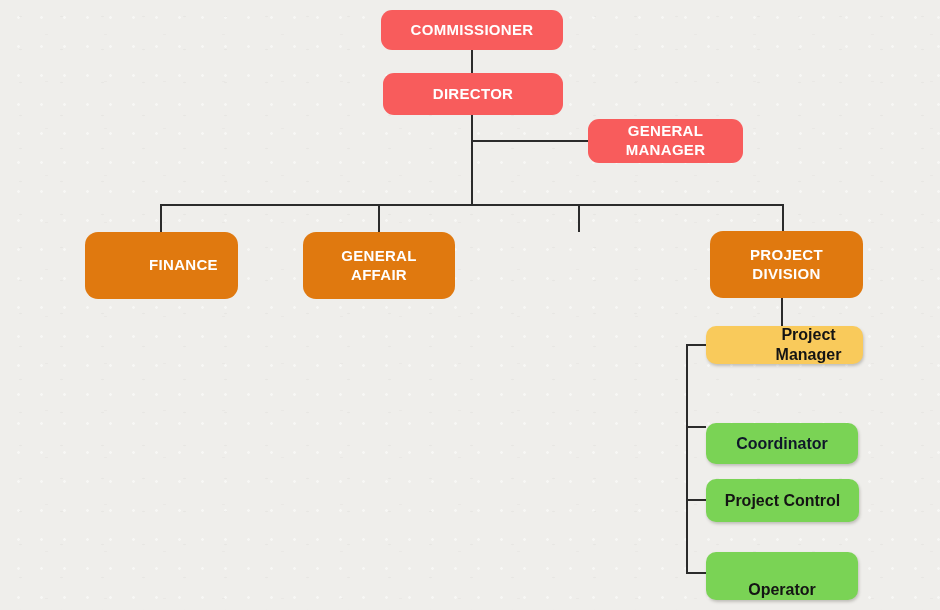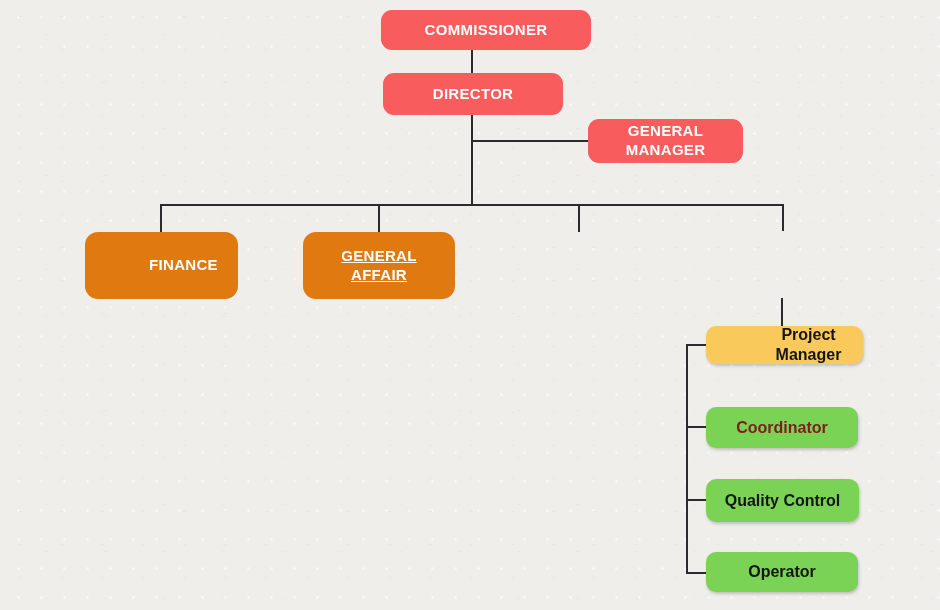--- a/index.html
+++ b/index.html
@@ -39,31 +39,31 @@
     font-size: 15px;
     letter-spacing: 0.3px;
   }
   .node-lower {          
     border-radius: 10px;
     font-size: 16px;
     box-shadow: 1px 2px 3px rgba(60,55,45,0.25);
   }
 
   
-  .n-commissioner     { left: 381px; top: 10px;  width: 210px; height: 40px; text-align: center; }
+  .n-commissioner     { left: 381px; top: 10px;  width: 182px; height: 40px; text-align: center; }
   .n-director         { left: 383px; top: 73px;  width: 180px; height: 42px; }
   .n-general-manager  { left: 588px; top: 119px; width: 155px; height: 44px; }
   .n-finance          { left: 85px;  top: 232px; width: 153px; height: 67px; border-radius: 13px; }
   .n-general-affair   { left: 303px; top: 232px; width: 152px; height: 67px; border-radius: 13px; }
   .n-marketing        { left: 503px; top: 232px; width: 152px; height: 67px; border-radius: 13px; }
   .n-project-division { left: 710px; top: 231px; width: 153px; height: 67px; border-radius: 13px; }
   .n-project-manager  { left: 706px; top: 326px; width: 157px; height: 38px; }
   .n-coordinator      { left: 706px; top: 407px; width: 152px; height: 41px; }
   .n-quality-control  { left: 706px; top: 479px; width: 153px; height: 43px; }
-  .n-operator         { left: 706px; top: 552px; width: 152px; height: 40px; }
+  .n-operator         { left: 706px; top: 552px; width: 152px; height: 48px; align-items: flex-end; }
 
   
   .l-comm-dir    { left: 471px; top: 50px;  width: 2px;   height: 23px; }
   .l-dir-down    { left: 471px; top: 115px; width: 2px;   height: 91px; }
   .l-gm-branch   { left: 471px; top: 140px; width: 118px; height: 2px; }
   .l-main-bar    { left: 160px; top: 204px; width: 624px; height: 2px; }
   .l-fin-stub    { left: 160px; top: 204px; width: 2px;   height: 28px; }
   .l-ga-stub     { left: 378px; top: 204px; width: 2px;   height: 28px; }
   .l-mkt-stub    { left: 578px; top: 204px; width: 2px;   height: 28px; }
   .l-pd-stub     { left: 782px; top: 204px; width: 2px;   height: 27px; }
@@ -100,31 +100,35 @@
   <div class="node node-upper n-director" style="background-color: rgb(248, 92, 92); color: rgb(255, 255, 255); justify-content: center;">
     <span>DIRECTOR</span>
   </div>
   <div class="node node-upper n-general-manager" style="background-color: rgb(248, 92, 92); color: rgb(255, 255, 255);">
     <span>GENERAL MANAGER</span>
   </div>
 
   <div class="node node-upper n-finance" style="background-color: rgb(224, 121, 15); color: rgb(255, 255, 255); padding-left: 44px;">
     <span>FINANCE</span>
   </div>
-  <div class="node node-upper n-general-affair" style="background-color: rgb(224, 121, 15); color: rgb(255, 255, 255); text-decoration: underline;">
+  <div class="node node-upper n-general-affair" style="background-color: rgb(224, 121, 15); color: rgb(255, 255, 255);">
     <span>GENERAL
 AFFAIR</span>
+  </div>
+  <div class="node node-upper n-project-division" style="background-color: rgb(224, 121, 15); color: rgb(255, 255, 255);">
+    <span>PROJECT
+DIVISION</span>
   </div>
 
   <div class="node node-lower n-project-manager" style="background-color: rgb(249, 202, 91); color: rgb(20, 20, 20); padding-left: 48px;">
     <span>Project Manager</span>
   </div>
-  <div class="node node-lower n-coordinator" style="background-color: rgb(122, 211, 85); color: #7f1d1d;">
+  <div class="node node-lower n-coordinator" style="background-color: rgb(122, 211, 85); color: #0f172a; margin-top: 16px;">
     <span>Coordinator</span>
   </div>
   <div class="node node-lower n-quality-control" style="background-color: rgb(122, 211, 85); color: rgb(20, 20, 20);">
-    <span>Quality Control</span>
+    <span>Project Control</span>
   </div>
   <div class="node node-lower n-operator" style="background-color: rgb(122, 211, 85); color: rgb(20, 20, 20);">
     <span>Operator</span>
   </div>
 
 </div>
 
 </body></html>

